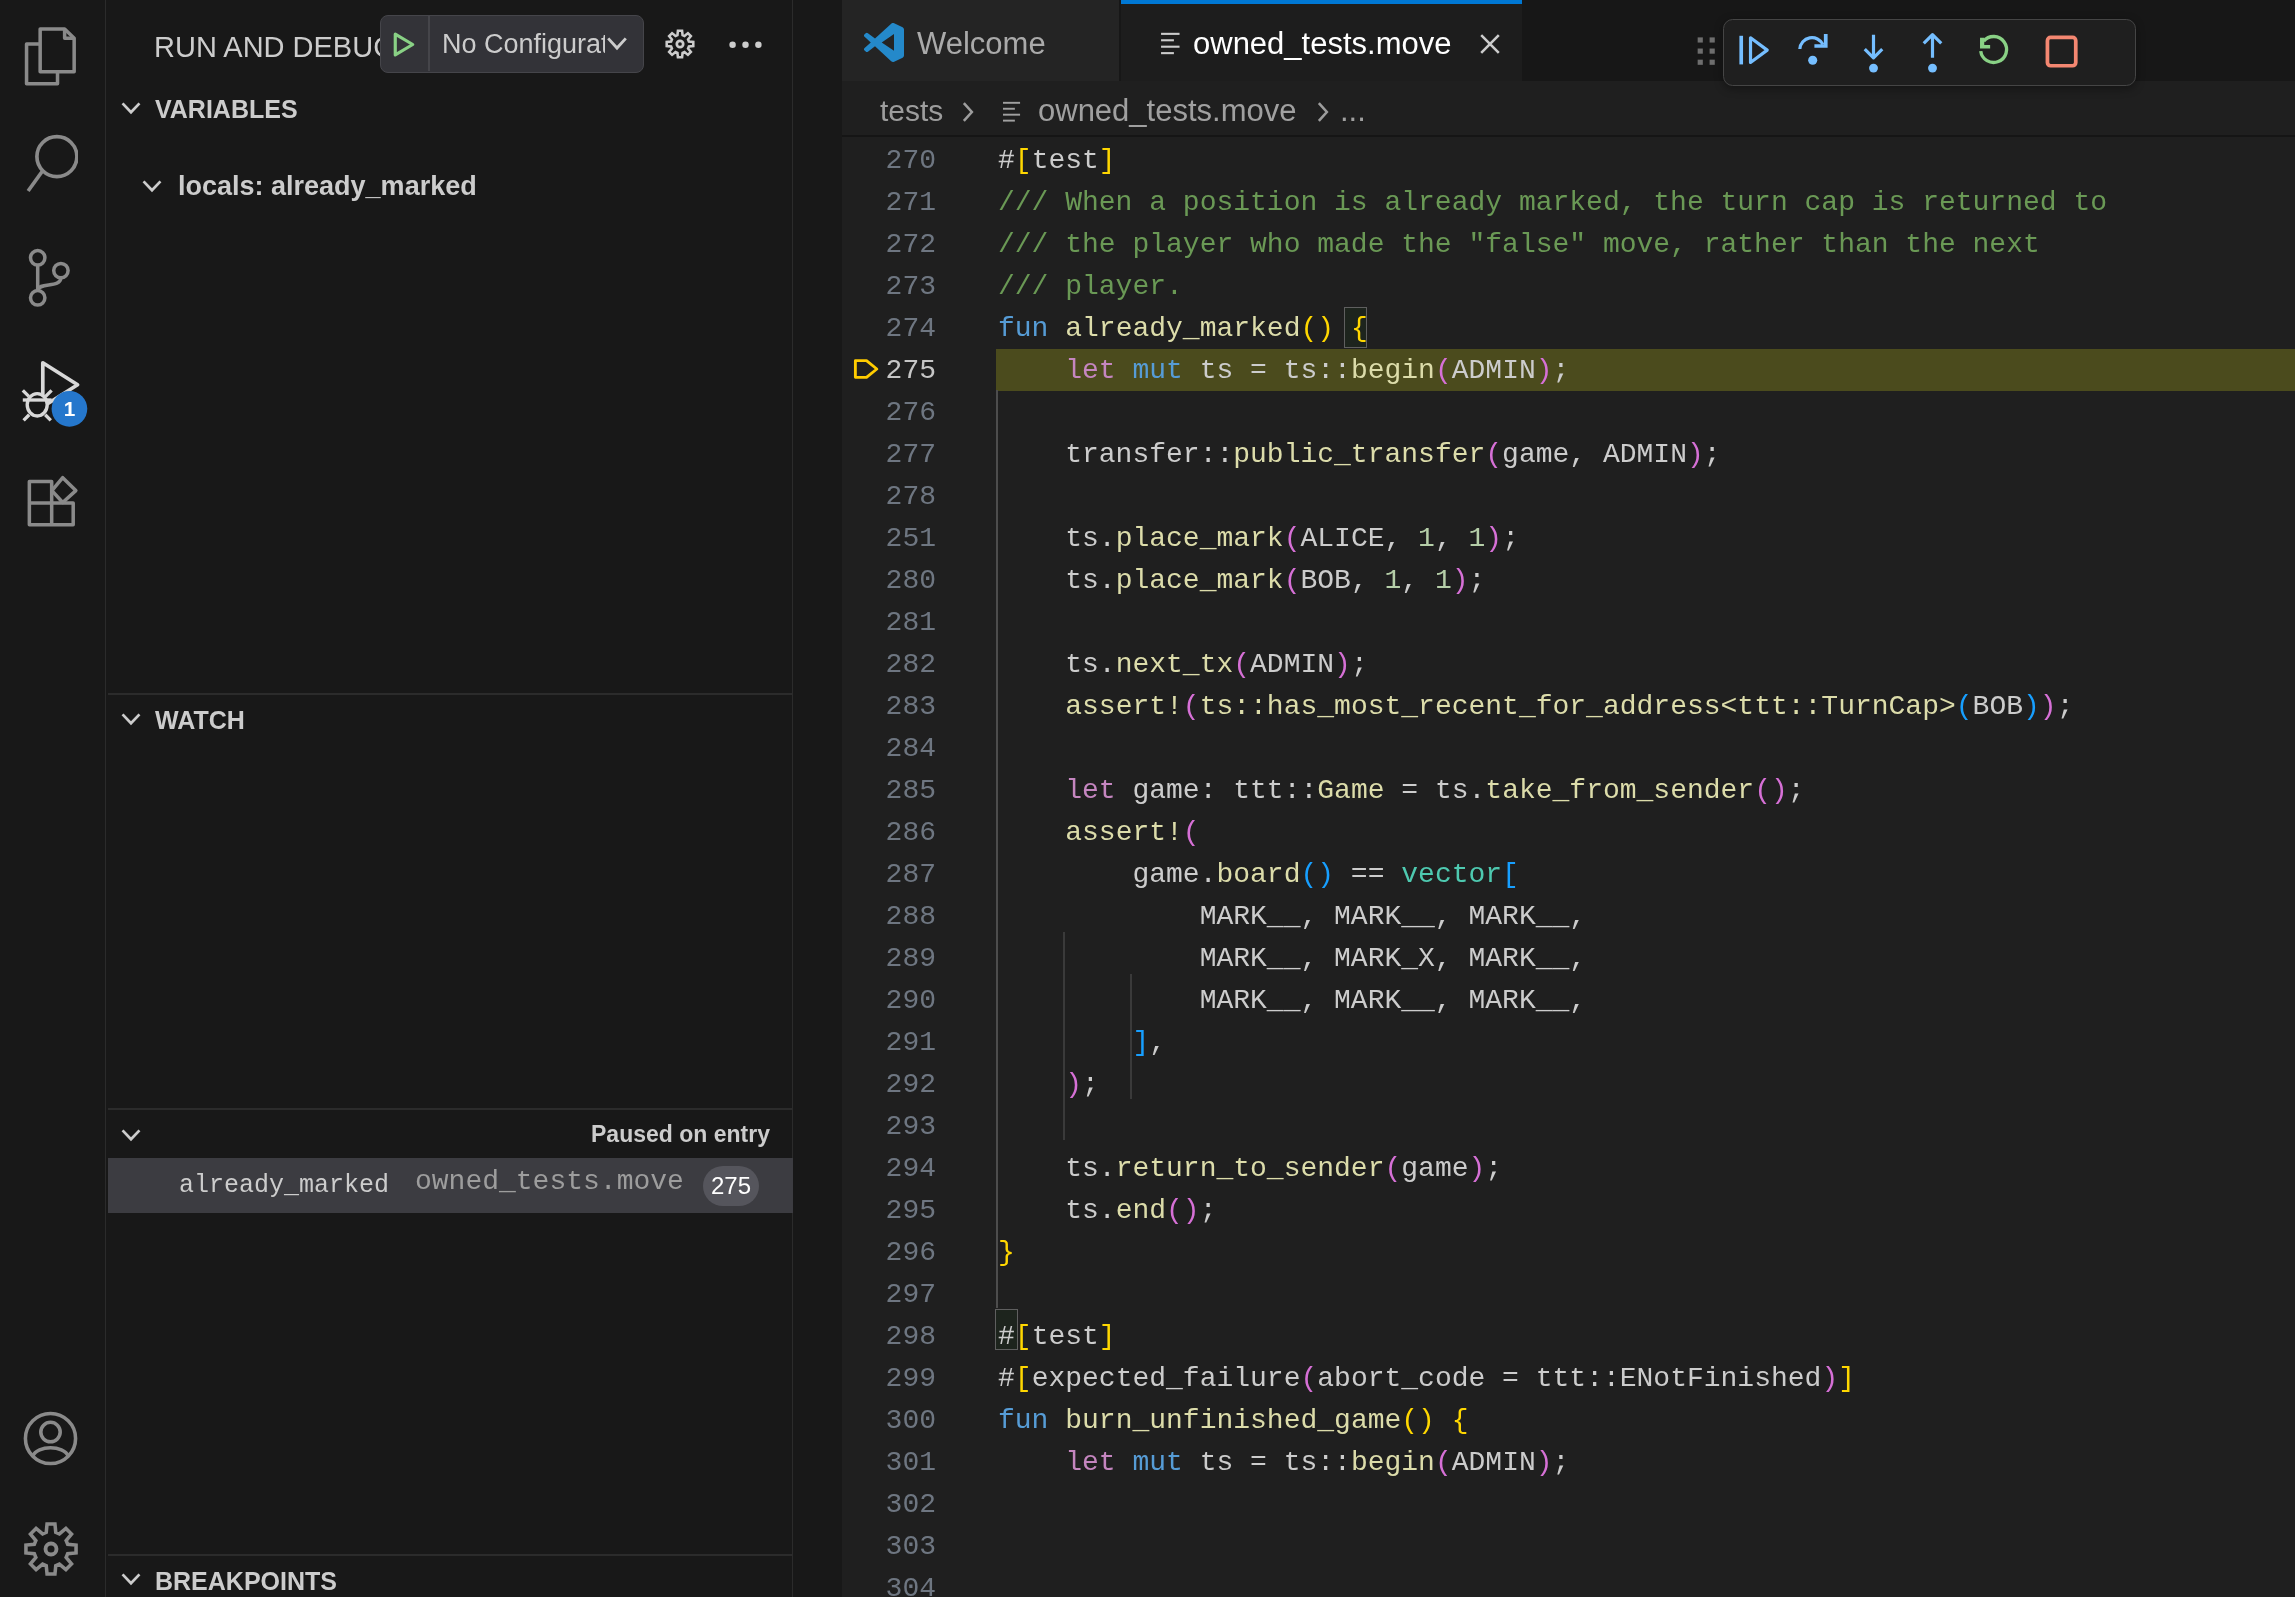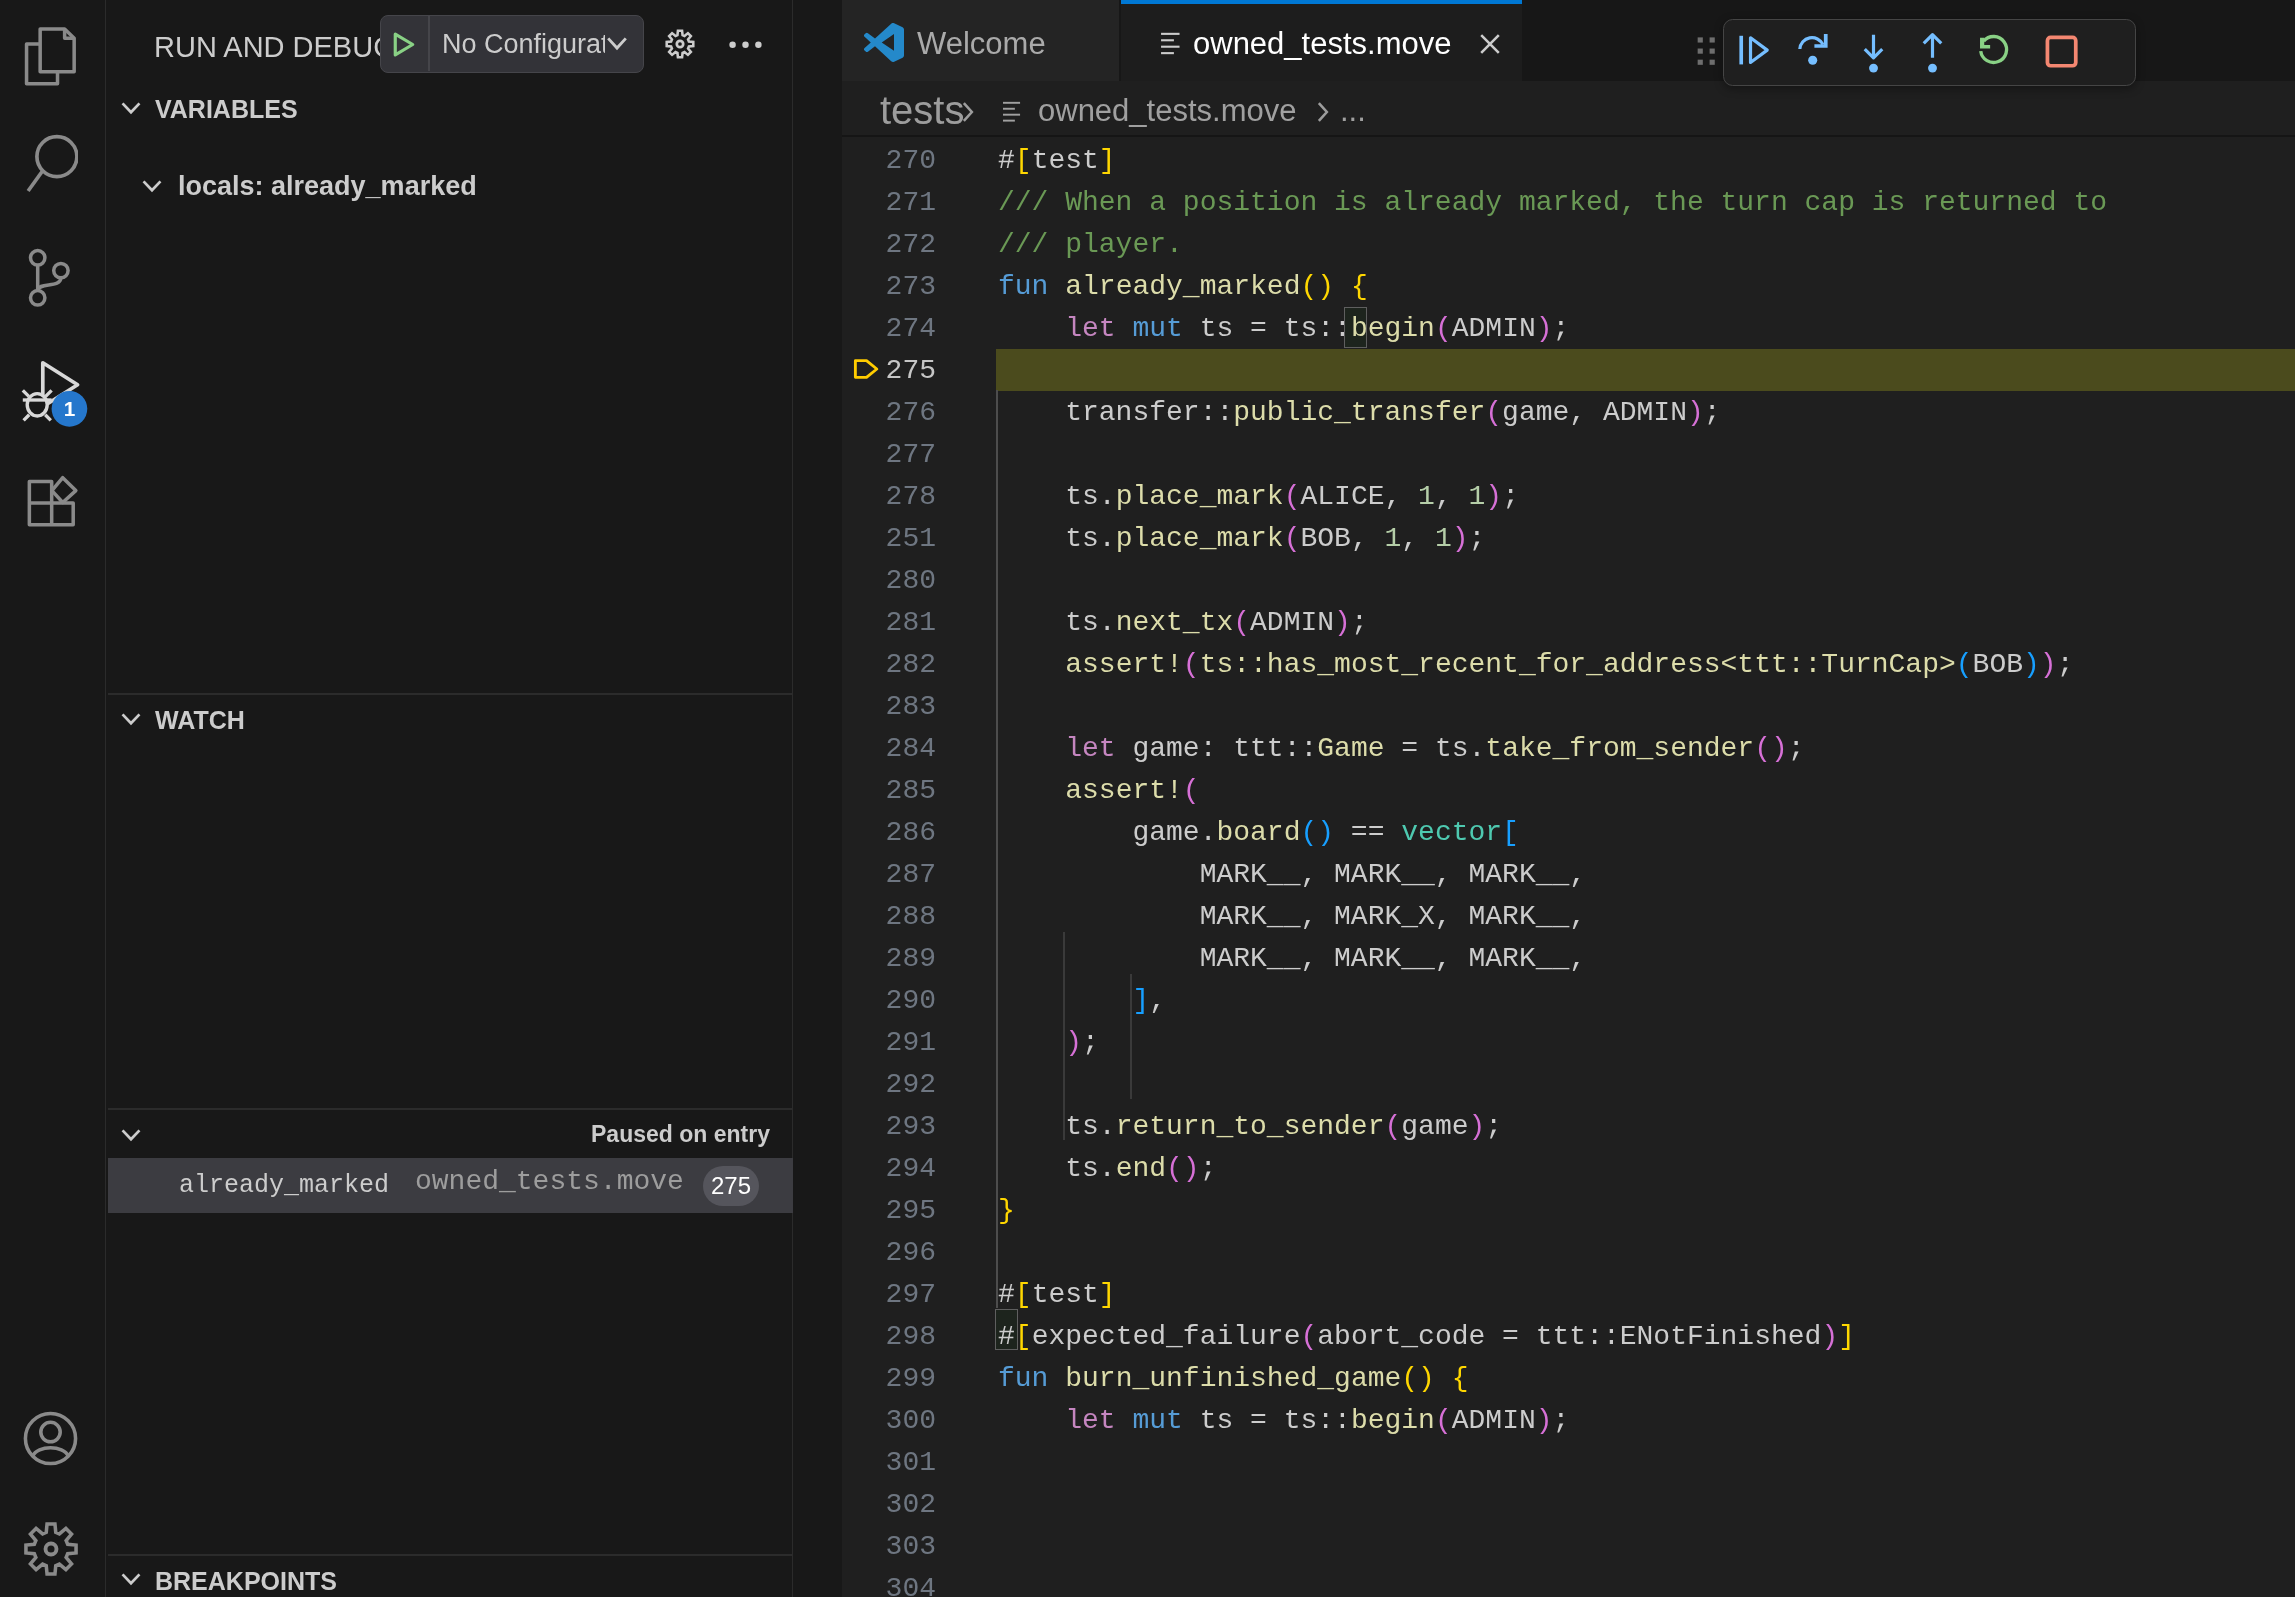--- a/index.html
+++ b/index.html
@@ -40,21 +40,21 @@
       <rect x="0" y="9" width="16" height="2.6"></rect>
       <rect x="0" y="17" width="23" height="2.6"></rect>
       <rect x="0" y="25" width="16" height="2.6"></rect>
     </g>
   </svg>
   <div class="abs" style="left:351px; top:26px; font-size:31px; color:#ffffff; line-height:35px;">owned_tests.move</div>
   <svg class="abs" style="left:636px; top:32px;" width="24" height="24" viewBox="0 0 30 30">
     <path stroke="#cccccc" stroke-width="3.2" fill="none" d="M4 4 L26 26 M26 4 L4 26"></path>
   </svg>
   <div class="abs" id="breadcrumbs"></div>
-  <div class="abs" style="left:38px; top:93px; font-size:40px; color:#9d9d9d; line-height:35px;">tests</div>
+  <div class="abs" style="left:38px; top:93px; font-size:30px; color:#9d9d9d; line-height:35px;">tests</div>
   <svg class="abs" style="left:117px; top:100px;" width="17.7" height="24" viewBox="0 0 22 30">
       <path d="M6 4 L16 15 L6 26" stroke="#9d9d9d" stroke-width="3.2" fill="none"></path>
     </svg>
   <svg class="abs" style="left:161px; top:101px;" width="19.3" height="21" viewBox="0 0 26 28">
     <g fill="#a0a0a0">
       <rect x="0" y="1" width="23" height="2.6"></rect>
       <rect x="0" y="9" width="16" height="2.6"></rect>
       <rect x="0" y="17" width="23" height="2.6"></rect>
       <rect x="0" y="25" width="16" height="2.6"></rect>
     </g>
@@ -109,20 +109,21 @@
 <div class="cl">299</div>
 <div class="cl">300</div>
 <div class="cl">301</div>
 <div class="cl">302</div>
 <div class="cl">303</div>
 <div class="cl">304</div>
     </div>
     <div class="abs" id="code">
 <div class="cl"><span class="w">#</span><span class="b1">[</span><span class="w">test</span><span class="b1">]</span></div>
 <div class="cl"><span class="com">/// When a position is already marked, the turn cap is returned to</span></div>
+<div class="cl"><span class="com">/// the player who made the "false" move, rather than the next</span></div>
 <div class="cl"><span class="com">/// player.</span></div>
 <div class="cl"><span class="kw">fun</span><span class="w"> </span><span class="fn">already_marked</span><span class="b1">()</span><span class="w"> </span><span class="b1">{</span></div>
 <div class="cl"><span class="w">    </span><span class="ctl">let</span><span class="w"> </span><span class="kw">mut</span><span class="w"> ts = ts::</span><span class="fn">begin</span><span class="b2">(</span><span class="w">ADMIN</span><span class="b2">)</span><span class="w">;</span></div>
 <div class="cl"> </div>
 <div class="cl"><span class="w">    transfer::</span><span class="fn">public_transfer</span><span class="b2">(</span><span class="w">game, ADMIN</span><span class="b2">)</span><span class="w">;</span></div>
 <div class="cl"> </div>
 <div class="cl"><span class="w">    ts.</span><span class="fn">place_mark</span><span class="b2">(</span><span class="w">ALICE, </span><span class="num">1</span><span class="w">, </span><span class="num">1</span><span class="b2">)</span><span class="w">;</span></div>
 <div class="cl"><span class="w">    ts.</span><span class="fn">place_mark</span><span class="b2">(</span><span class="w">BOB, </span><span class="num">1</span><span class="w">, </span><span class="num">1</span><span class="b2">)</span><span class="w">;</span></div>
 <div class="cl"> </div>
 <div class="cl"><span class="w">    ts.</span><span class="fn">next_tx</span><span class="b2">(</span><span class="w">ADMIN</span><span class="b2">)</span><span class="w">;</span></div>

